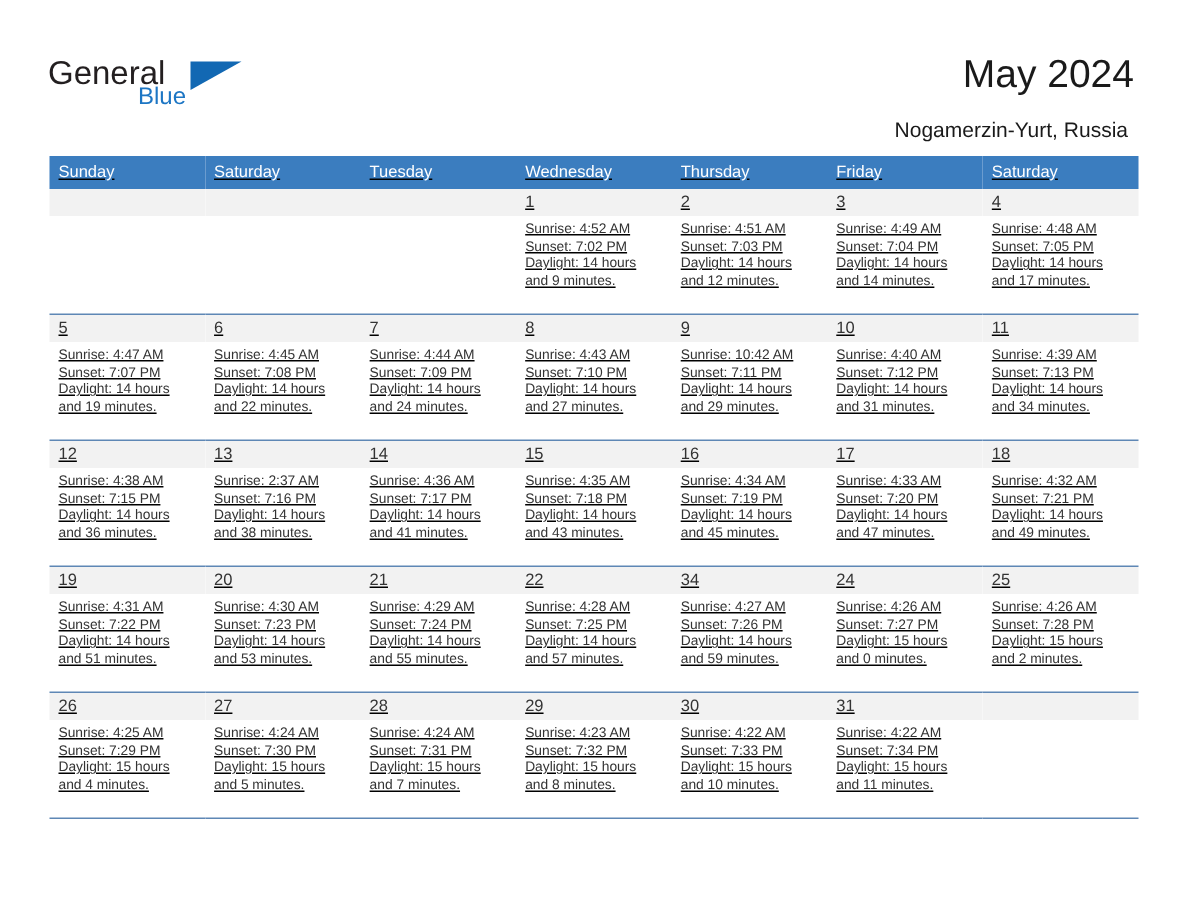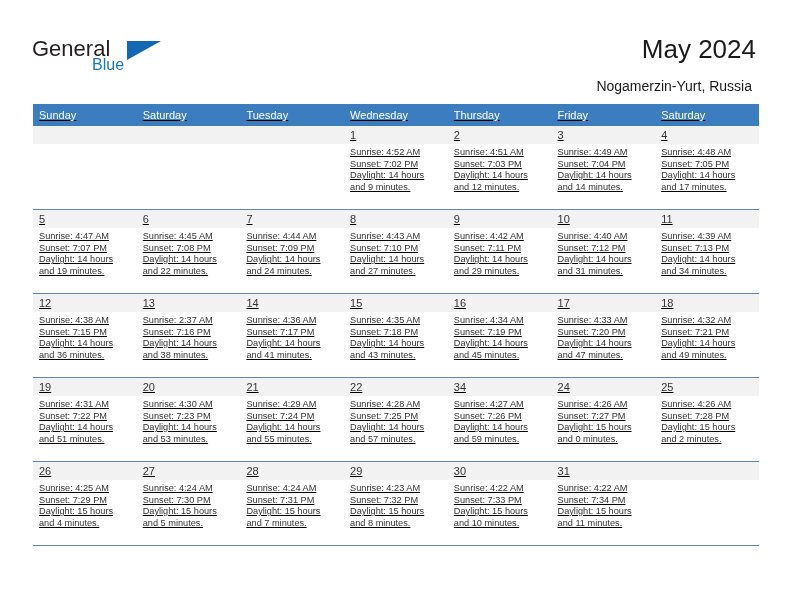--- a/index.html
+++ b/index.html
@@ -263,21 +263,21 @@
             <div class="cell-body">
               <div>Sunrise: 4:43 AM</div>
               <div>Sunset: 7:10 PM</div>
               <div>Daylight: 14 hours</div>
               <div>and 27 minutes.</div>
             </div>
           </td>
           <td>
             <span class="daynum">9</span>
             <div class="cell-body">
-              <div>Sunrise: 4:42 AM</div>
+              <div>Sunrise: 10:42 AM</div>
               <div>Sunset: 7:11 PM</div>
               <div>Daylight: 14 hours</div>
               <div>and 29 minutes.</div>
             </div>
           </td>
           <td>
             <span class="daynum">10</span>
             <div class="cell-body">
               <div>Sunrise: 4:40 AM</div>
               <div>Sunset: 7:12 PM</div>

